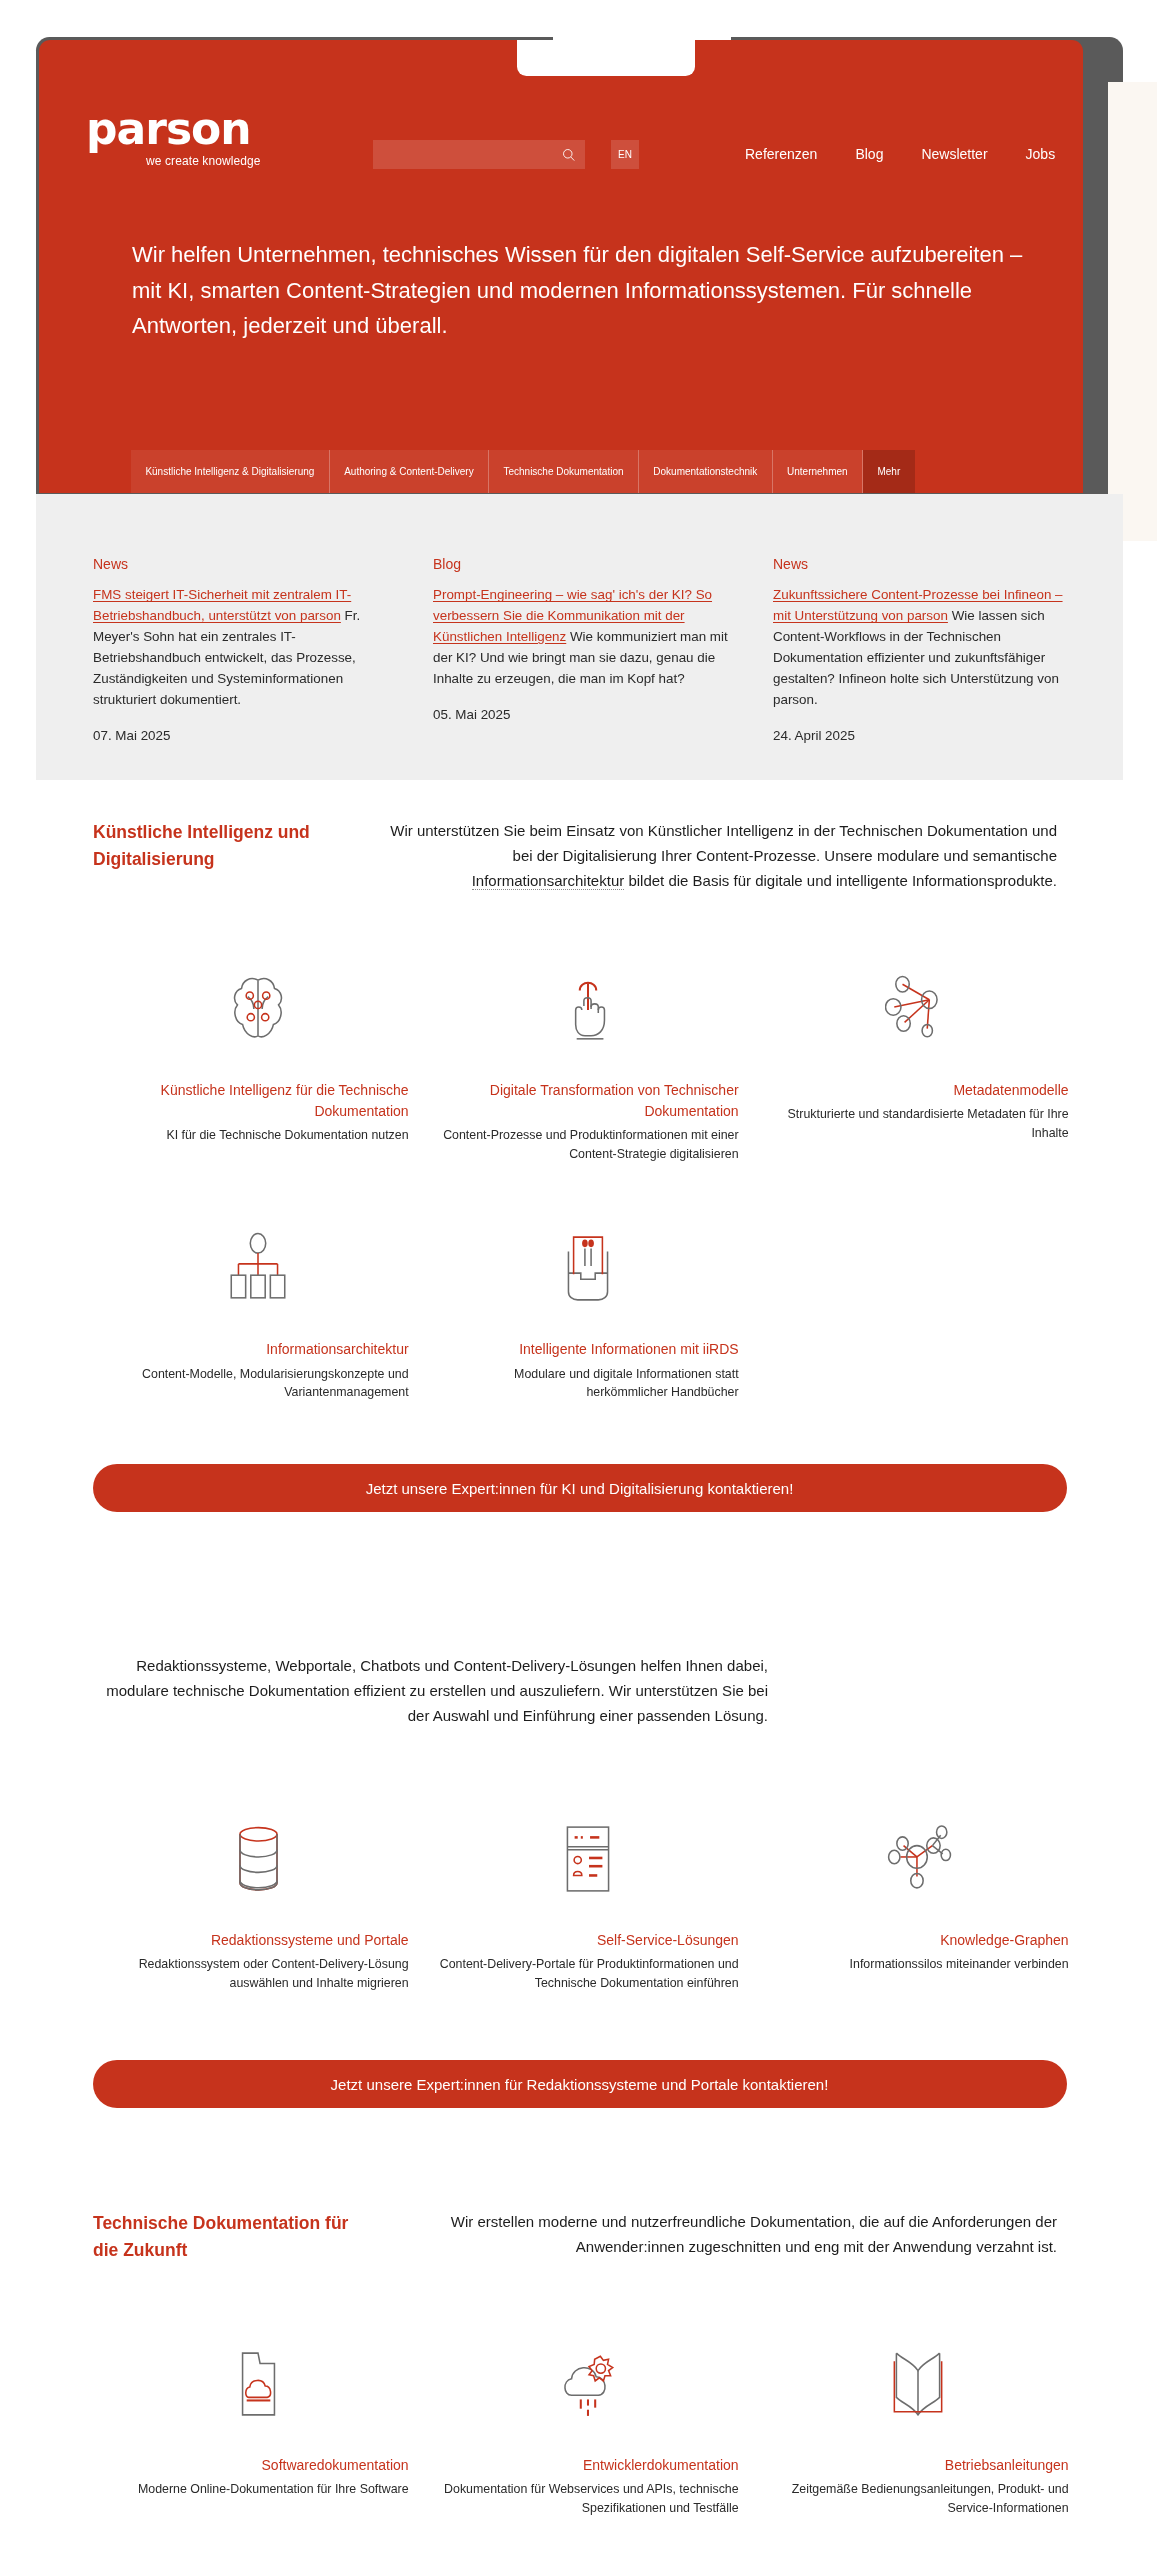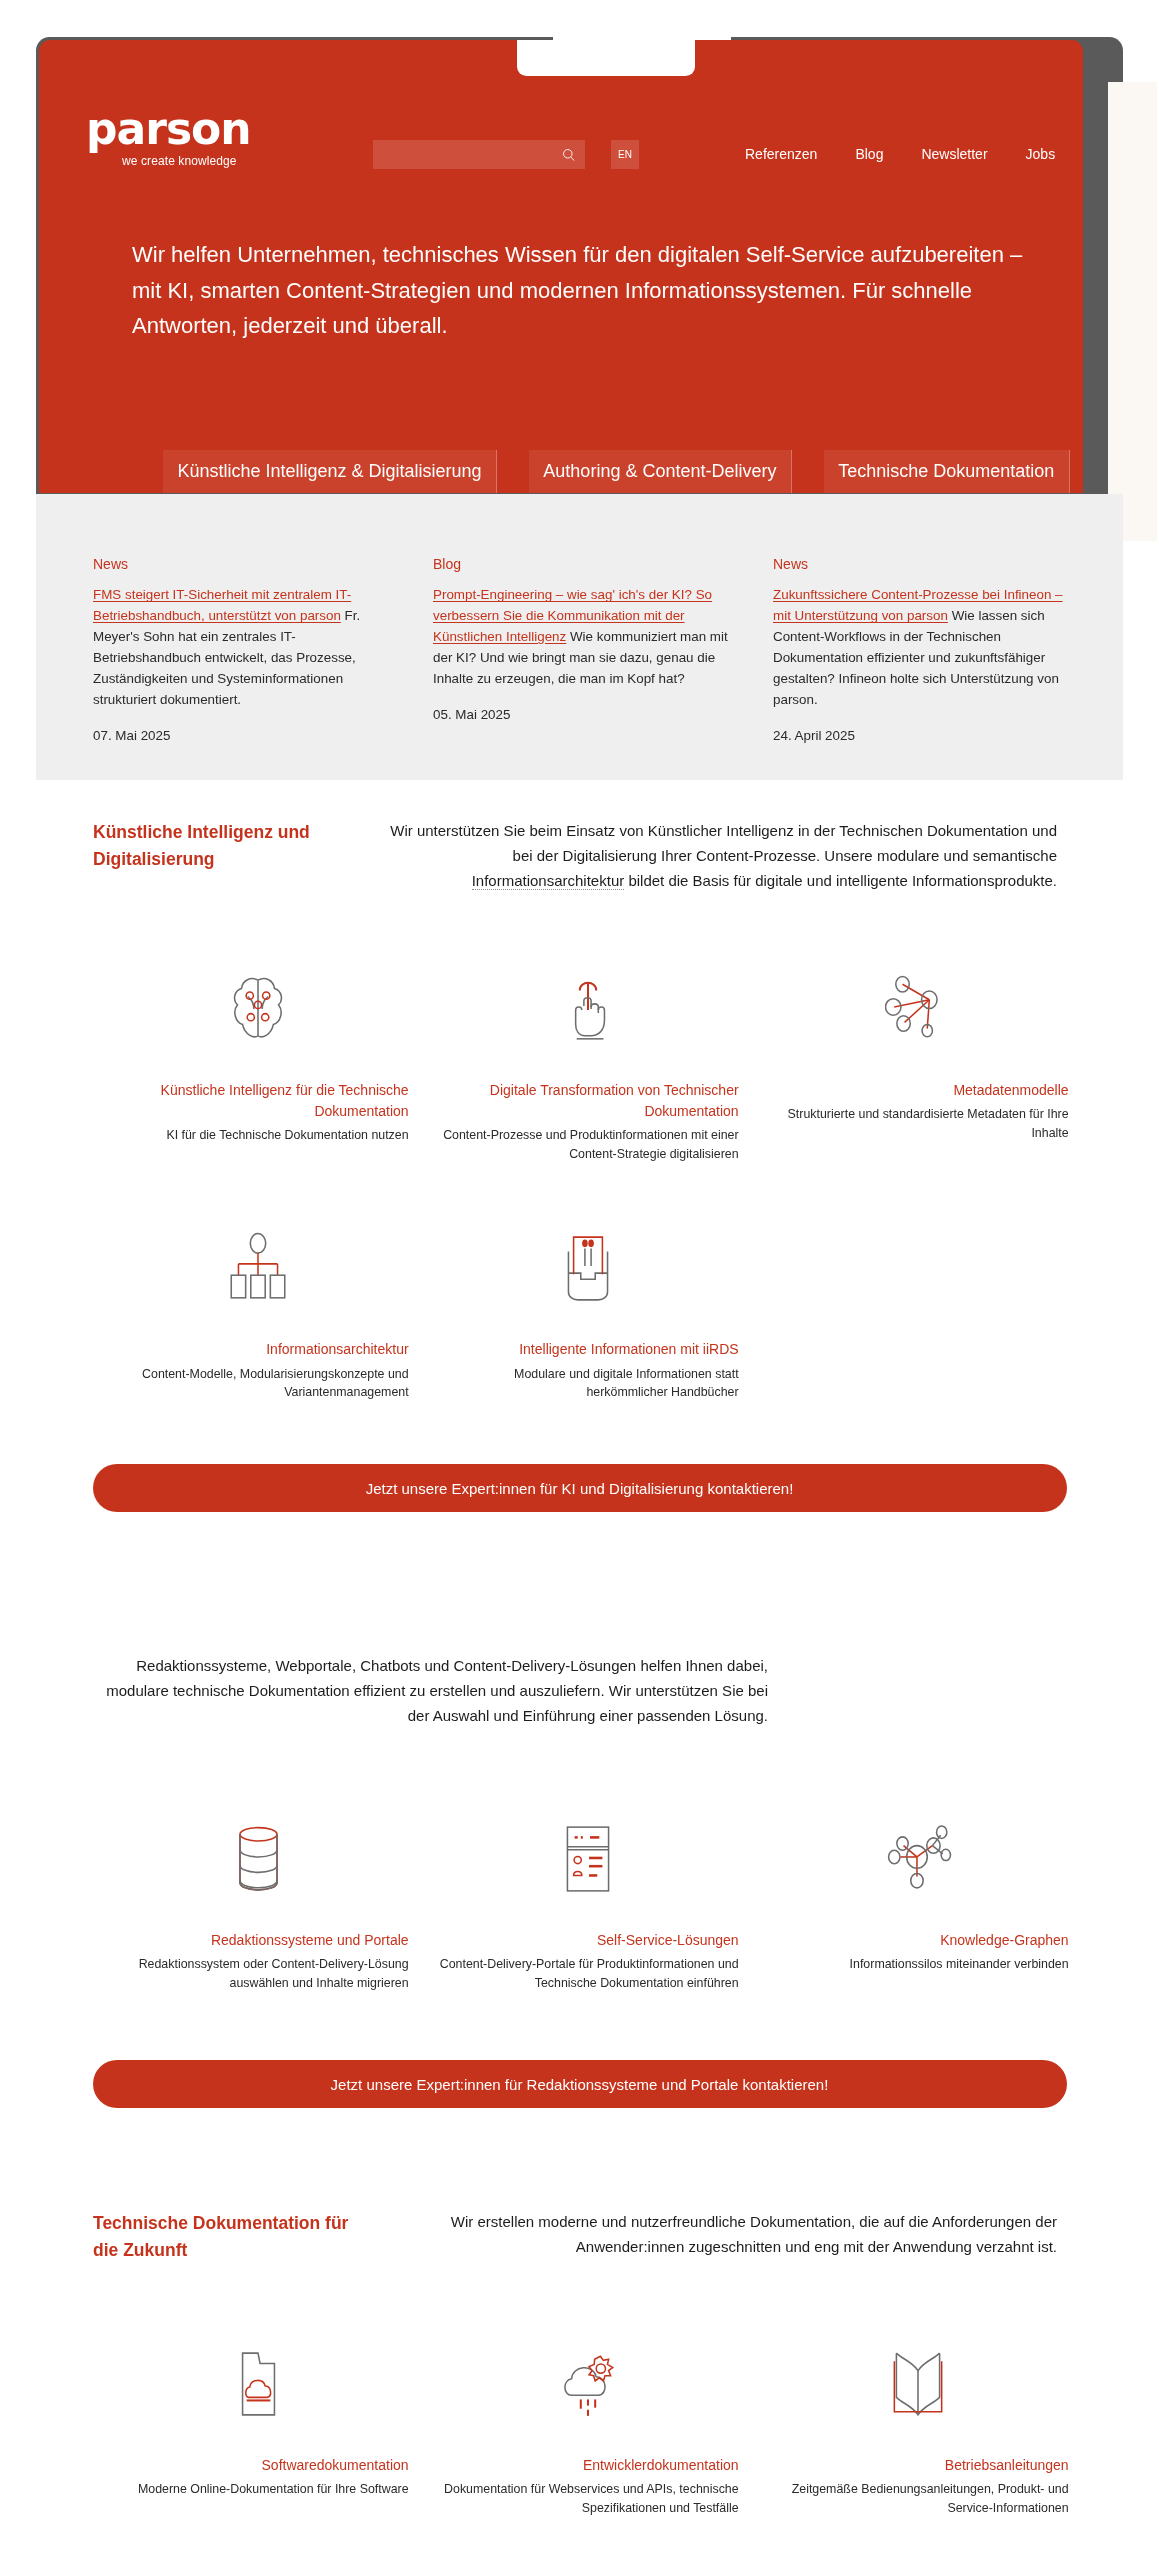--- a/index.html
+++ b/index.html
@@ -69,21 +69,21 @@
     font-family: "DejaVu Sans", sans-serif;
     font-size: 44px;
     font-weight: 700;
     line-height: 0.82;
     letter-spacing: -1px;
   }
   .logo-tag {
     font-size: 12px;
     letter-spacing: 0.1px;
     margin-top: 6.2px;
-    margin-left: 36px;
+    margin-left: 60px;
     white-space: nowrap;
   }
 
   .search-box {
     position: absolute;
     left: 334px; top: 100px;
     width: 212px; height: 29px;
     background: rgba(255,255,255,0.14);
     border: none;
     display: flex; align-items: center;
@@ -135,25 +135,24 @@
     position: absolute;
     left: 92px; top: 410px;
     display: flex;
     height: 43px;
   }
   .mainnav .navitem {
     background: rgba(255,255,255,0.07);
     color: #ffffff;
     display: flex; align-items: center; justify-content: center;
     padding: 0 14.4px;
-    font-size: 18px;
+    font-size: 10px;
     border-right: 0.5px solid rgba(255,255,255,0.28);
     white-space: nowrap;
     cursor: pointer;
-    margin-left: 32px;
   }
   .mainnav .navitem:last-child {
     border-right: none;
     background: rgba(0,0,0,0.17);
   }
 
   
   .news-strip {
     position: absolute;
     left: 36px; top: 494px;

